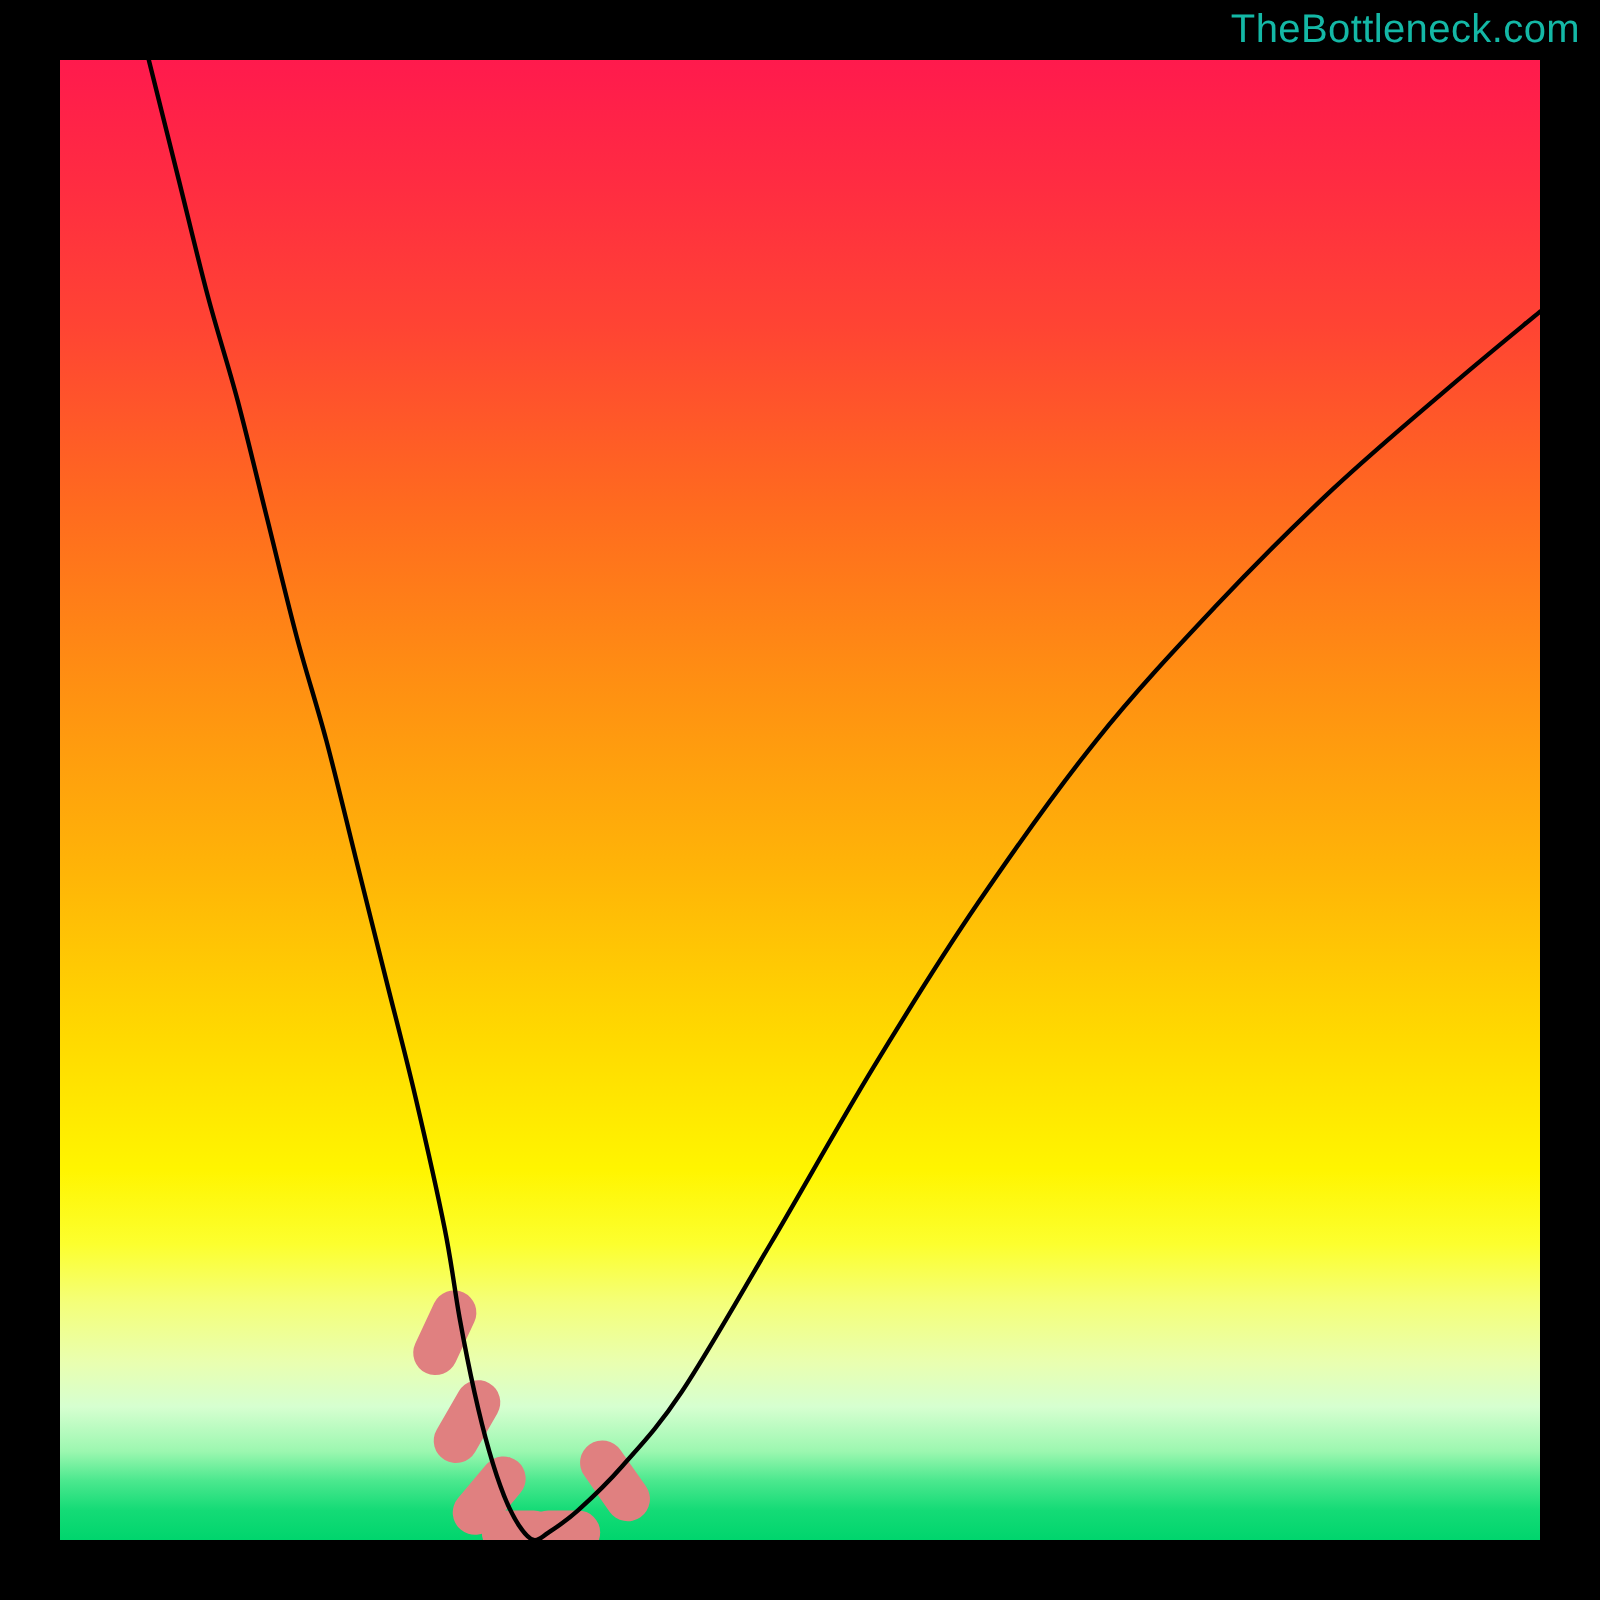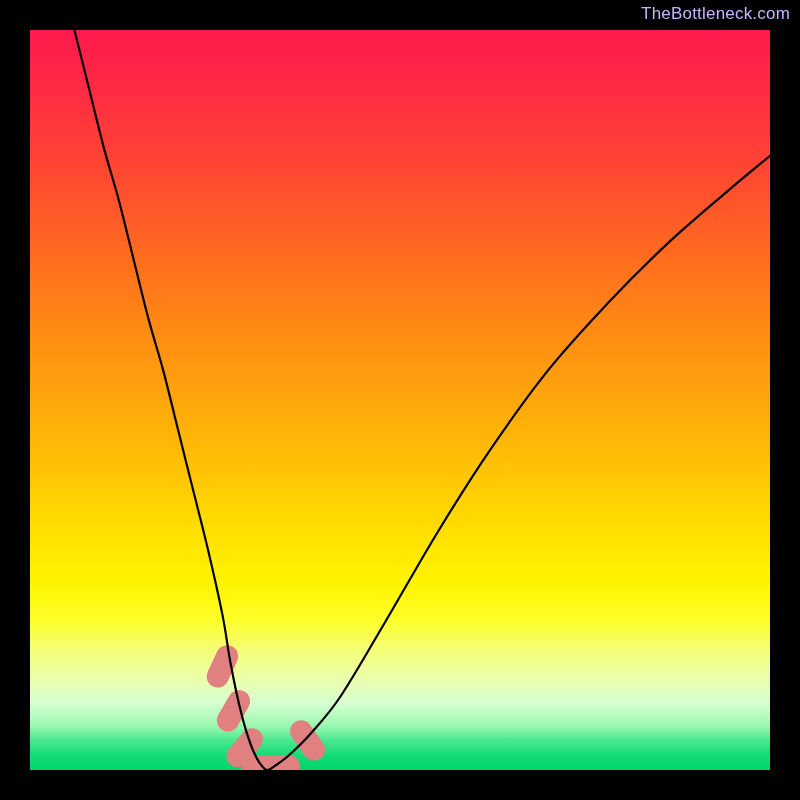--- a/index.html
+++ b/index.html
@@ -42,22 +42,22 @@
       #9cf7b0 94%,
       #4be88e 96%,
       #14db76 98%,
       #00d56d 100%
     );
   }
   .watermark {
     position: absolute;
     top: 4px;
     right: 10px;
-    color: #c4b5fd;
-    font-size: 17px;
+    color: #14b8a6;
+    font-size: 20px;
     letter-spacing: 0.2px;
     font-weight: 500;
   }
   svg.curve {
     position: absolute;
     left: 0;
     top: 0;
     width: 740px;
     height: 740px;
   }

